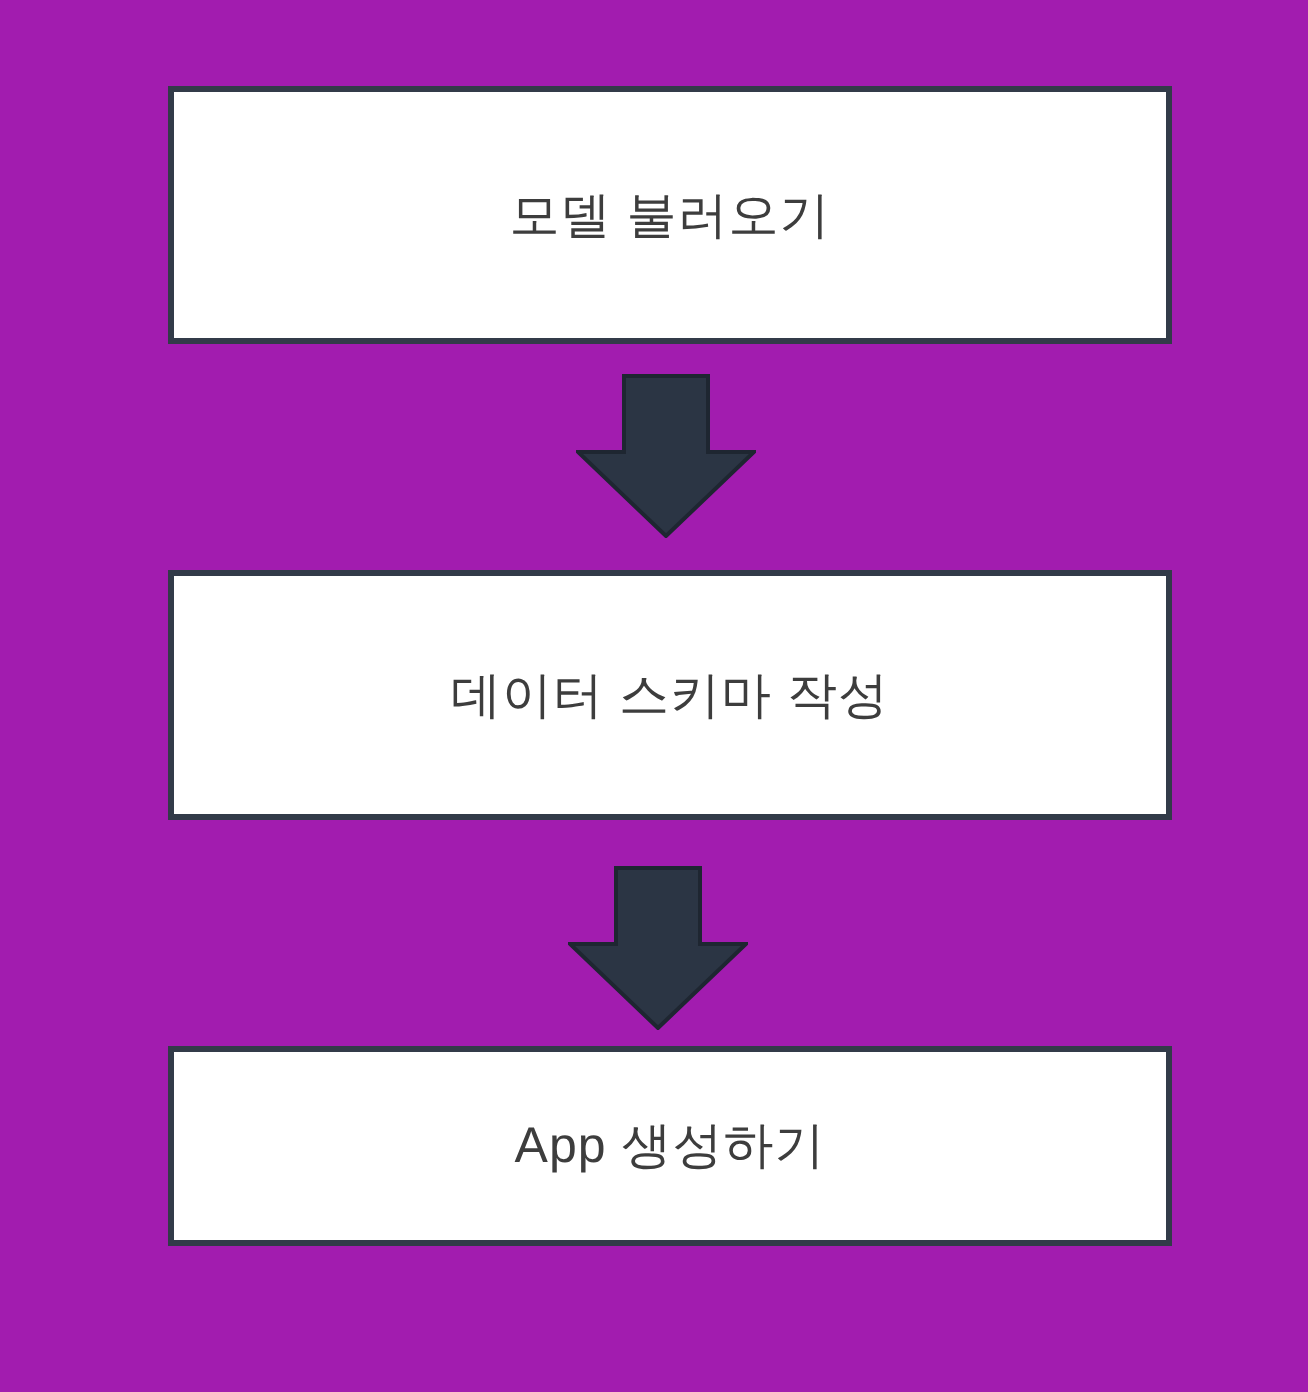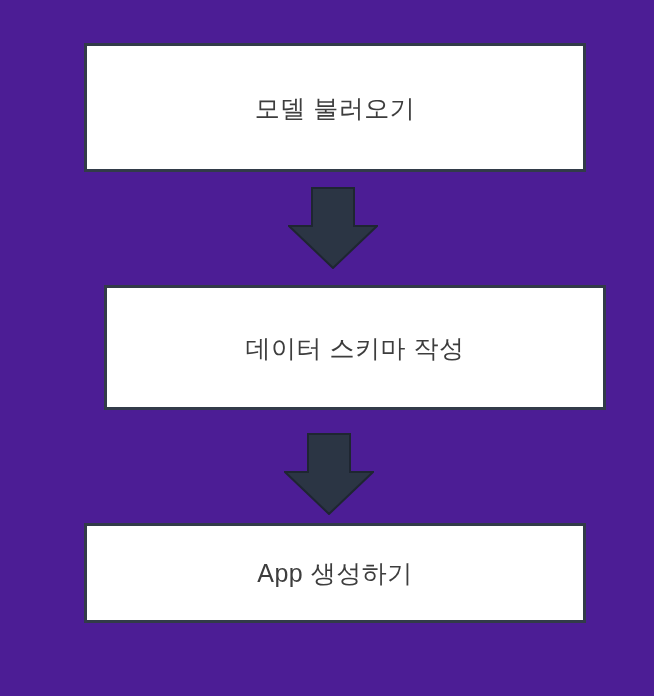--- a/index.html
+++ b/index.html
@@ -5,21 +5,21 @@
   html, body {
     margin: 0;
     padding: 0;
     background: #ffffff;
     font-family: "Liberation Sans", "DejaVu Sans", sans-serif;
   }
   .canvas {
     position: relative;
     width: 654px;
     height: 696px;
-    background: #4c1d95;
+    background: #a21caf;
     overflow: hidden;
   }
   .flow-box {
     position: absolute;
     left: 84px;
     width: 502px;
     box-sizing: border-box;
     border: 3px solid #323b49;
     background: #ffffff;
     display: flex;
@@ -50,21 +50,21 @@
 <div class="canvas">
 
   <div class="flow-box" id="box-1" style="border-color: rgb(50, 59, 73); background: rgb(255, 255, 255);">
     <span class="label" style="color: rgb(61, 61, 61);">모델 불러오기</span>
   </div>
 
   <svg class="flow-arrow" id="arrow-1" viewBox="0 0 90 82">
     <polygon points="24,1 66,1 66,39 89,39 45,81 1,39 24,39" stroke-width="2" fill="#2b3544" stroke="#1e2631"></polygon>
   </svg>
 
-  <div class="flow-box" id="box-2" style="border-color: rgb(50, 59, 73); background: rgb(255, 255, 255); margin-left: 20px;">
+  <div class="flow-box" id="box-2" style="border-color: rgb(50, 59, 73); background: rgb(255, 255, 255);">
     <span class="label" style="color: rgb(61, 61, 61);">데이터 스키마 작성</span>
   </div>
 
   <svg class="flow-arrow" id="arrow-2" viewBox="0 0 90 82">
     <polygon points="24,1 66,1 66,39 89,39 45,81 1,39 24,39" stroke-width="2" fill="#2b3544" stroke="#1e2631"></polygon>
   </svg>
 
   <div class="flow-box" id="box-3" style="border-color: rgb(50, 59, 73); background: rgb(255, 255, 255);">
     <span class="label" style="color: rgb(61, 61, 61);">App 생성하기</span>
   </div>

